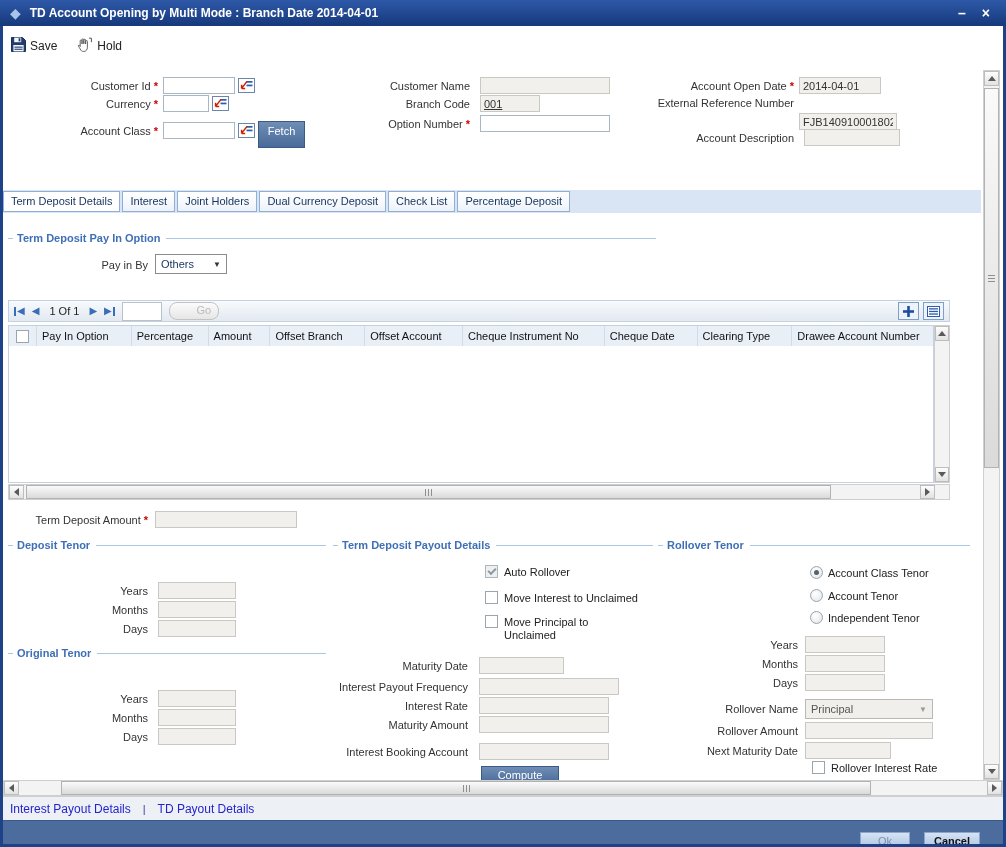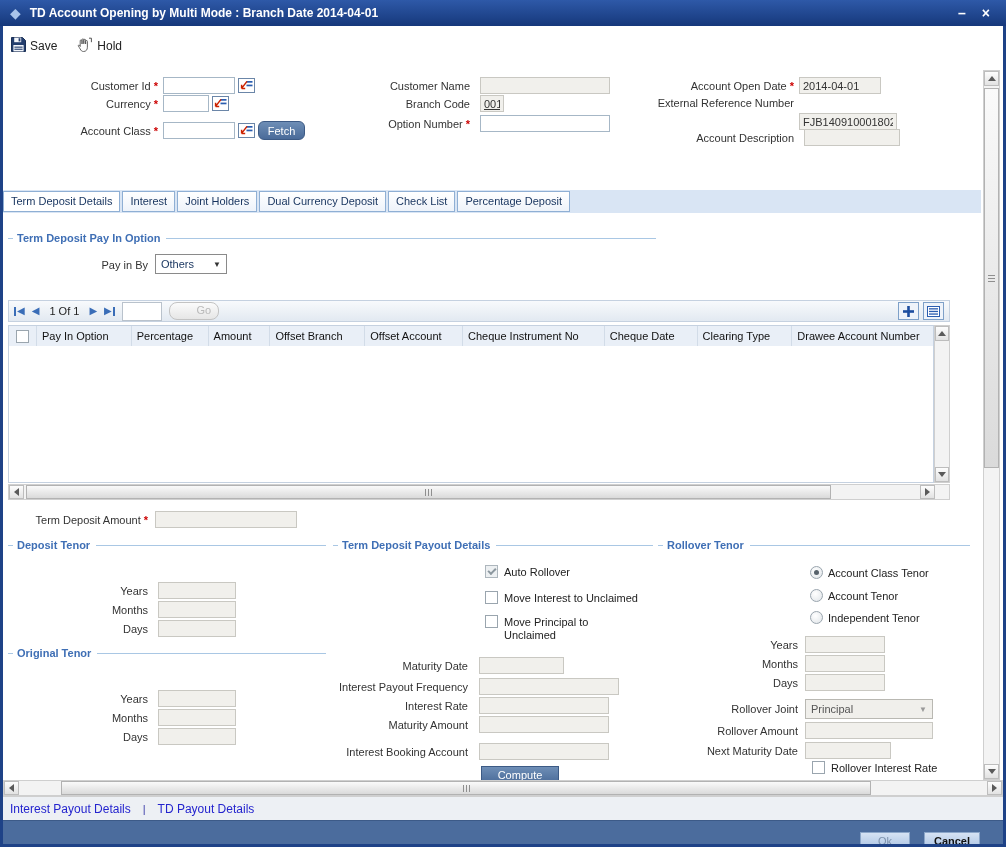--- a/index.html
+++ b/index.html
@@ -153,27 +153,27 @@
       </svg></span>
 
   <div class="lbl" style="left:8px;top:125px;width:150px;"><span>Account Class</span><span class="req">*</span></div>
   <input class="inp" style="left: 163px; top: 122px; width: 72px;" value="">
   <span class="lov" style="left:238px;top:123px;"><svg width="17" height="15" viewBox="0 0 17 15">
         <rect x="0.5" y="0.5" width="16" height="14" fill="#fff" stroke="#6b86a8"></rect>
         <rect x="8.5" y="3" width="6" height="1.7" fill="#2a5db0"></rect>
         <rect x="8.5" y="6.6" width="6" height="1.7" fill="#2a5db0"></rect>
         <path d="M9 3.4 L3.6 10.4 M3.6 10.4 L3.6 6.8 M3.6 10.4 L7.2 10.4" stroke="#cc2200" stroke-width="1.5" fill="none"></path>
       </svg></span>
-  <div class="btn-blue" style="left:258px;top:121px;width:47px;height:19px;line-height:18px;border-radius:6px;">Fetch</div>
+  <div class="btn-blue" style="left:258px;top:121px;width:47px;height:27px;line-height:18px;">Fetch</div>
 
   <div class="lbl" style="left:330px;top:80px;width:140px;">Customer Name</div>
   <input class="inp dis" style="left: 480px; top: 77px; width: 130px;" disabled="" value="">
 
   <div class="lbl" style="left:330px;top:98px;width:140px;">Branch Code</div>
-  <input class="inp dis" style="left: 480px; top: 95px; width: 24px; text-decoration: underline;" disabled="" value="001">
+  <input class="inp dis" style="left: 480px; top: 95px; width: 60px; text-decoration: underline;" disabled="" value="001">
 
   <div class="lbl" style="left:330px;top:118px;width:140px;"><span>Option Number</span><span class="req">*</span></div>
   <input class="inp" style="left: 480px; top: 115px; width: 130px;" value="">
 
   <div class="lbl" style="left:640px;top:80px;width:154px;"><span>Account Open Date</span><span class="req">*</span></div>
   <input class="inp dis" style="left: 799px; top: 77px; width: 82px;" disabled="" value="2014-04-01">
 
   <div class="lbl" style="left:640px;top:97px;width:154px;">External Reference Number</div>
   <input class="inp dis" style="left: 799px; top: 113px; width: 98px;" disabled="" value="FJB1409100018026">
 
@@ -333,21 +333,21 @@
   <span class="radio" style="left:810px;top:611px;"></span>
   <div class="cblbl" style="left:828px;top:612px;">Independent Tenor</div>
 
   <div class="lbl" style="left:658px;top:639px;width:140px;">Years</div>
   <input class="inp dis" style="left: 805px; top: 636px; width: 80px;" disabled="" value="">
   <div class="lbl" style="left:658px;top:658px;width:140px;">Months</div>
   <input class="inp dis" style="left: 805px; top: 655px; width: 80px;" disabled="" value="">
   <div class="lbl" style="left:658px;top:677px;width:140px;">Days</div>
   <input class="inp dis" style="left: 805px; top: 674px; width: 80px;" disabled="" value="">
 
-  <div class="lbl" style="left:658px;top:703px;width:140px;">Rollover Joint</div>
+  <div class="lbl" style="left:658px;top:703px;width:140px;">Rollover Name</div>
   <div class="select dis" style="left:805px;top:699px;width:128px;">
     <span>Principal</span>
     <span class="arrow">▼</span>
   </div>
   <div class="lbl" style="left:658px;top:725px;width:140px;">Rollover Amount</div>
   <input class="inp dis" style="left: 805px; top: 722px; width: 128px;" disabled="" value="">
   <div class="lbl" style="left:658px;top:745px;width:140px;">Next Maturity Date</div>
   <input class="inp dis" style="left: 805px; top: 742px; width: 86px;" disabled="" value="">
   <span class="cb" style="left:812px;top:761px;"></span>
   <div class="cblbl" style="left:831px;top:762px;">Rollover Interest Rate</div>

